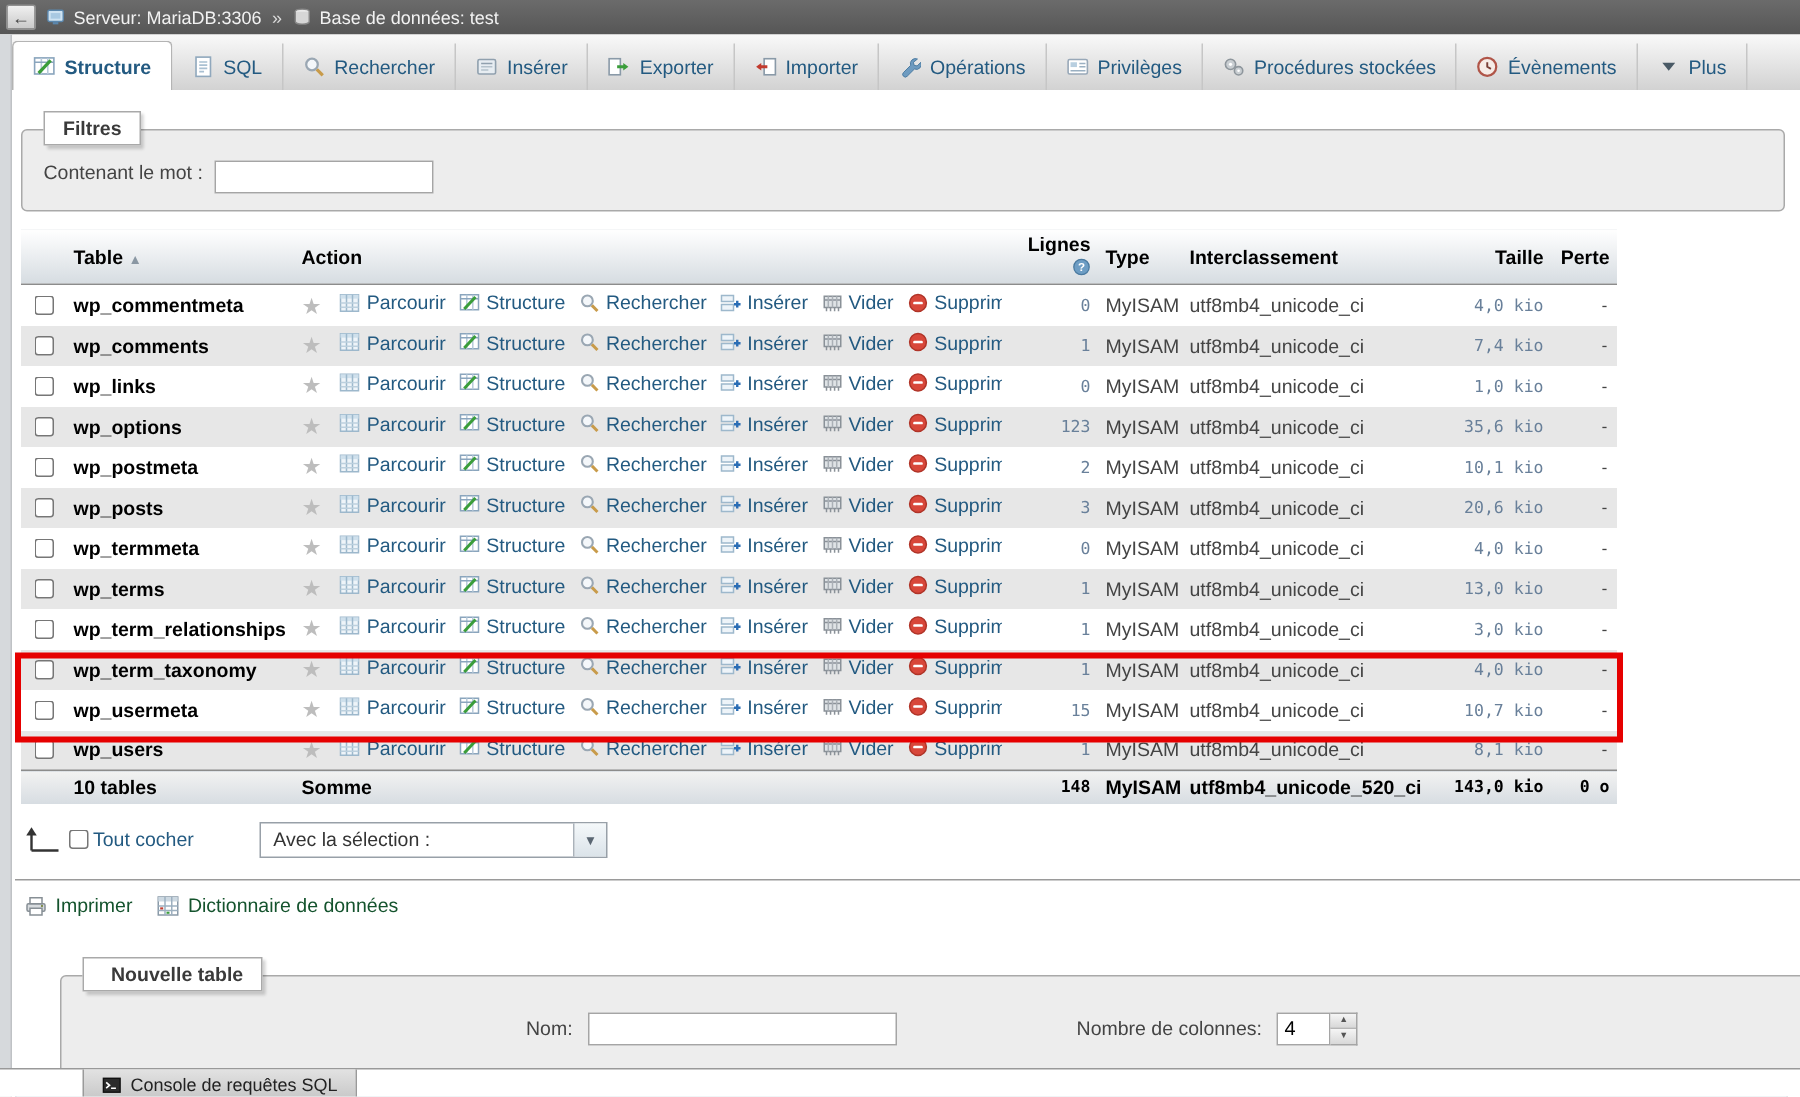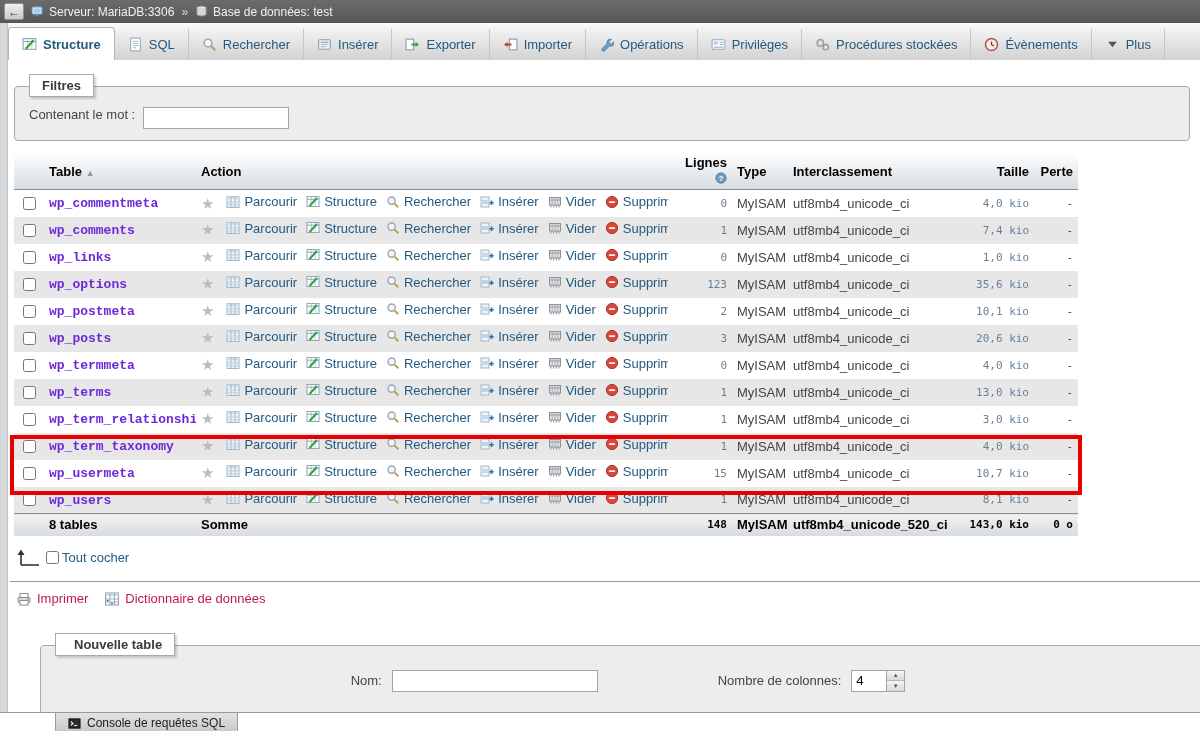--- a/index.html
+++ b/index.html
@@ -56,21 +56,21 @@
   .table-wrap { position:relative; margin:12px 0 0 14px; width:1064px; }
   table.db { border-collapse:collapse; table-layout:fixed; width:1064px; font-size:13px; }
   table.db th {
     background:linear-gradient(#ffffff,#d6dce1); border-bottom:1px solid #8c8c8c;
     text-align:left; padding:2px 5px; height:20px; font-size:13px; color:#000; font-weight:bold;
   }
   th.sortable { color:#235a81; cursor:pointer; }
   .sort-arrow { color:#8a97a3; font-size:9px; }
   table.db td { padding:0 5px; height:27px; white-space:nowrap; overflow:hidden; }
   table.db tbody tr:nth-child(even) { background:#e7e7e7; }
-  a.tname { color:#6d28d9; font-weight:bold; text-decoration:none;font-family:Liberation Mono, monospace; }
+  a.tname { color:#000000; font-weight:bold; text-decoration:none; }
   .act a { color:#235a81; text-decoration:none; display:inline-flex; align-items:center; gap:4px; margin-right:9px; }
   .act .aicon svg { width:14px; height:14px; display:block; }
   .star { color:#bdbdbd; font-size:15px; margin-right:12px; cursor:pointer; }
   td.num, td.dash { text-align:right; font-family:"DejaVu Sans Mono", monospace; font-size:11px; color:#69809a; }
   td.dash { color:#444; }
   table.db tfoot td {
     background:linear-gradient(#f2f2f2,#d6dce1); border-top:1px solid #8c8c8c;
     font-weight:bold; color:#000; height:22px;
   }
   tfoot td.num { color:#33404e; }
@@ -92,21 +92,21 @@
     color:#333; cursor:pointer;
   }
   .sel-arrow {
     width:22px; height:22px; background:linear-gradient(#f4f8fa,#dbe3e9);
     border-left:1px solid #aab2ba; display:flex; align-items:center; justify-content:center;
     color:#5a6672; font-size:9px;
   }
   hr.split { margin:14px 0 0 10px; border:none; border-top:1px solid #9a9a9a; }
   
   .linksrow { margin:9px 0 0 16px; display:flex; align-items:center; gap:16px; }
-  .linksrow a { color:#be185d; text-decoration:none; display:inline-flex; align-items:center; gap:5px; }
+  .linksrow a { color:#14532d; text-decoration:none; display:inline-flex; align-items:center; gap:5px; }
   .linksrow svg { width:16px; height:16px; display:block; }
   
   .fieldset.newtable { margin-top:38px;margin-left:40px; }
   .nt-row { padding:24px 14px 24px; display:flex; align-items:center; gap:10px;justify-content:center; }
   .name-input { width:206px; }
   .cols-label { margin-left:110px; }
   .spin-wrap { display:flex; align-items:stretch; }
   .spin-input { width:36px; height:24px; border:1px solid #a5a5a5; padding:2px 4px; font-family:inherit; }
   .spinner { display:flex; flex-direction:column; border:1px solid #a5a5a5; border-left:none; }
   .spin-btn {
@@ -1153,21 +1153,21 @@
           <td class="num">1</td>
           <td>MyISAM</td>
           <td>utf8mb4_unicode_ci</td>
           <td class="num">8,1 kio</td>
           <td class="dash">-</td>
         </tr>
       </tbody>
     <tfoot>
       <tr>
         <td></td>
-        <td>8 tables</td>
+        <td>10 tables</td>
         <td>Somme</td>
         <td class="num">148</td>
         <td>MyISAM</td>
         <td>utf8mb4_unicode_520_ci</td>
         <td class="num">143,0 kio</td>
         <td class="num">0 o</td>
       </tr>
     </tfoot>
   </table>
   <div class="red-box"></div>
@@ -1176,20 +1176,24 @@
 <div class="checkall">
   <span class="upicon">
       <svg viewBox="0 0 26 19">
         <path d="M5 17H23" stroke="#333" stroke-width="1.6" fill="none"></path>
         <path d="M5 17V6" stroke="#333" stroke-width="1.6" fill="none"></path>
         <path d="M1.5 7 L5 1.5 L8.5 7 Z" fill="#333"></path>
       </svg>
     </span>
   <input type="checkbox" style="">
   <span class="checkall-label">Tout cocher</span>
+  <div class="fake-select">
+    <span>Avec la sélection :</span>
+    <span class="sel-arrow">▼</span>
+  </div>
 </div>
 
 <hr class="split">
 
 <div class="linksrow">
   <a>
     <span>
         <svg viewBox="0 0 16 16">
           <rect x="2" y="6.5" width="12" height="5" rx="1" fill="#d7dbde" stroke="#878f95"></rect>
           <rect x="4" y="2.5" width="8" height="4" fill="#fff" stroke="#878f95"></rect>

